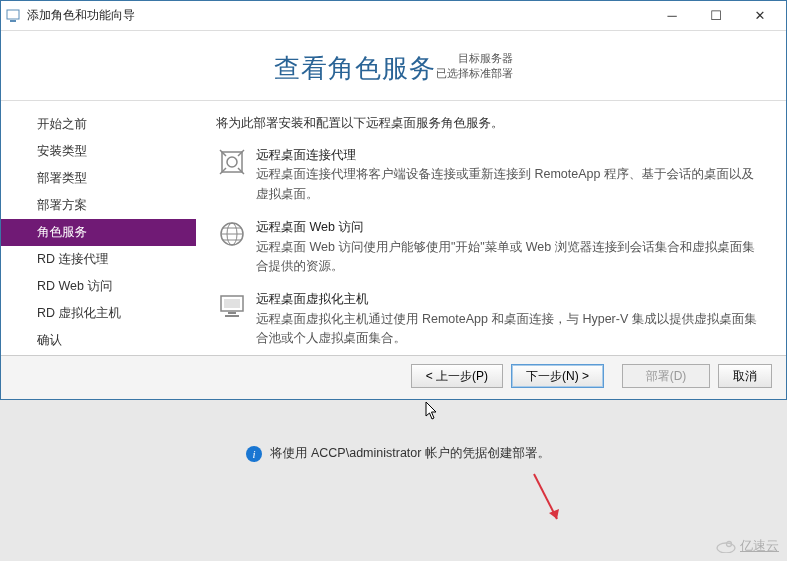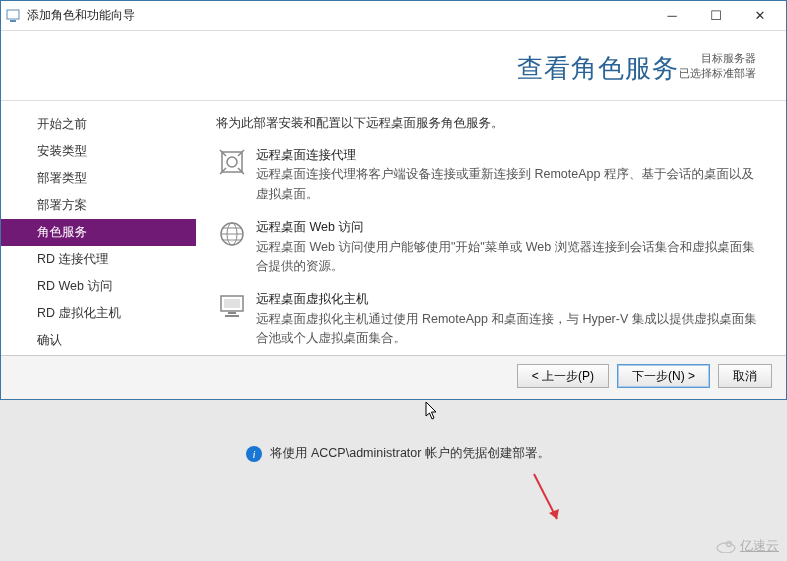--- a/index.html
+++ b/index.html
@@ -3,21 +3,21 @@
 <meta charset="utf-8">
 <style>
   * { box-sizing: border-box; margin: 0; padding: 0; font-family: "Microsoft YaHei", "Segoe UI", sans-serif; }
   body { background: #e8e8e8; width: 787px; height: 561px; overflow: hidden; position: relative; }
   .window { width: 787px; background: #fff; border: 1px solid #3a76a6; position: relative; }
   .titlebar { height: 30px; background: #fff; border-bottom: 1px solid #ddd; display: flex; align-items: center; padding: 0 4px; }
   .titlebar .icon-box { width: 16px; height: 16px; margin-right: 6px; display:flex; align-items:center; justify-content:center;}
   .titlebar .ttl { font-size: 12px; color: #222; flex: 1; }
   .winbtns { display: flex; }
   .winbtn { width: 44px; height: 28px; display: flex; align-items:center; justify-content:center; font-size:13px; color:#333; }
-  .header { padding: 20px 30px 10px 30px; display:flex; justify-content:flex-end; }
+  .header { padding: 20px 30px 10px 30px; display:flex; justify-content:center; }
   .page-title { font-size: 26px; color: #2a6496; font-weight: 300; letter-spacing:1px;}
   .dest { text-align:right; font-size:11px; color:#555; line-height:1.4; }
   .divider { height:1px; background:#ddd; margin:4px 0 0 0; }
   .body { display:flex; min-height: 380px; }
   .nav { width: 195px; padding-top: 10px; }
   .nav-item { font-size: 12.5px; color:#333; padding:5px 0 5px 36px; cursor:pointer; position:relative; white-space:nowrap;}
   .nav-item.active { background:#701a75; color:#fff; }
   .nav-item.disabled { color:#aaa; }
   .content { flex:1; padding: 14px 24px 10px 20px; font-size:12.5px; color:#333; }
   .intro { margin-bottom: 14px; }
@@ -145,20 +145,21 @@
   </div>
 
   <svg class="red-arrow" width="40" height="60" viewBox="0 0 40 60">
     <line x1="5" y1="5" x2="28" y2="50" stroke="#d9333f" stroke-width="2"></line>
     <polygon points="28,50 20,44 30,40" fill="#d9333f"></polygon>
   </svg>
 
   <div class="btnbar">
     <div class="btn">&lt; 上一步(P)</div>
     <div class="btn primary">下一步(N) &gt;</div>
+    <div class="btn dis" style="margin-left:10px">部署(D)</div>
     <div class="btn" style="min-width:40px; overflow:hidden">取消</div>
   </div>
 </div>
 
 <div class="watermark">
   <svg width="20" height="14" viewBox="0 0 20 14">
       <ellipse cx="10" cy="9" rx="9" ry="5" fill="none" stroke="#aaa" stroke-width="1.3"></ellipse>
       <circle cx="13" cy="5" r="2.5" fill="none" stroke="#aaa" stroke-width="1.3"></circle>
     </svg>
   <span>亿速云</span>

